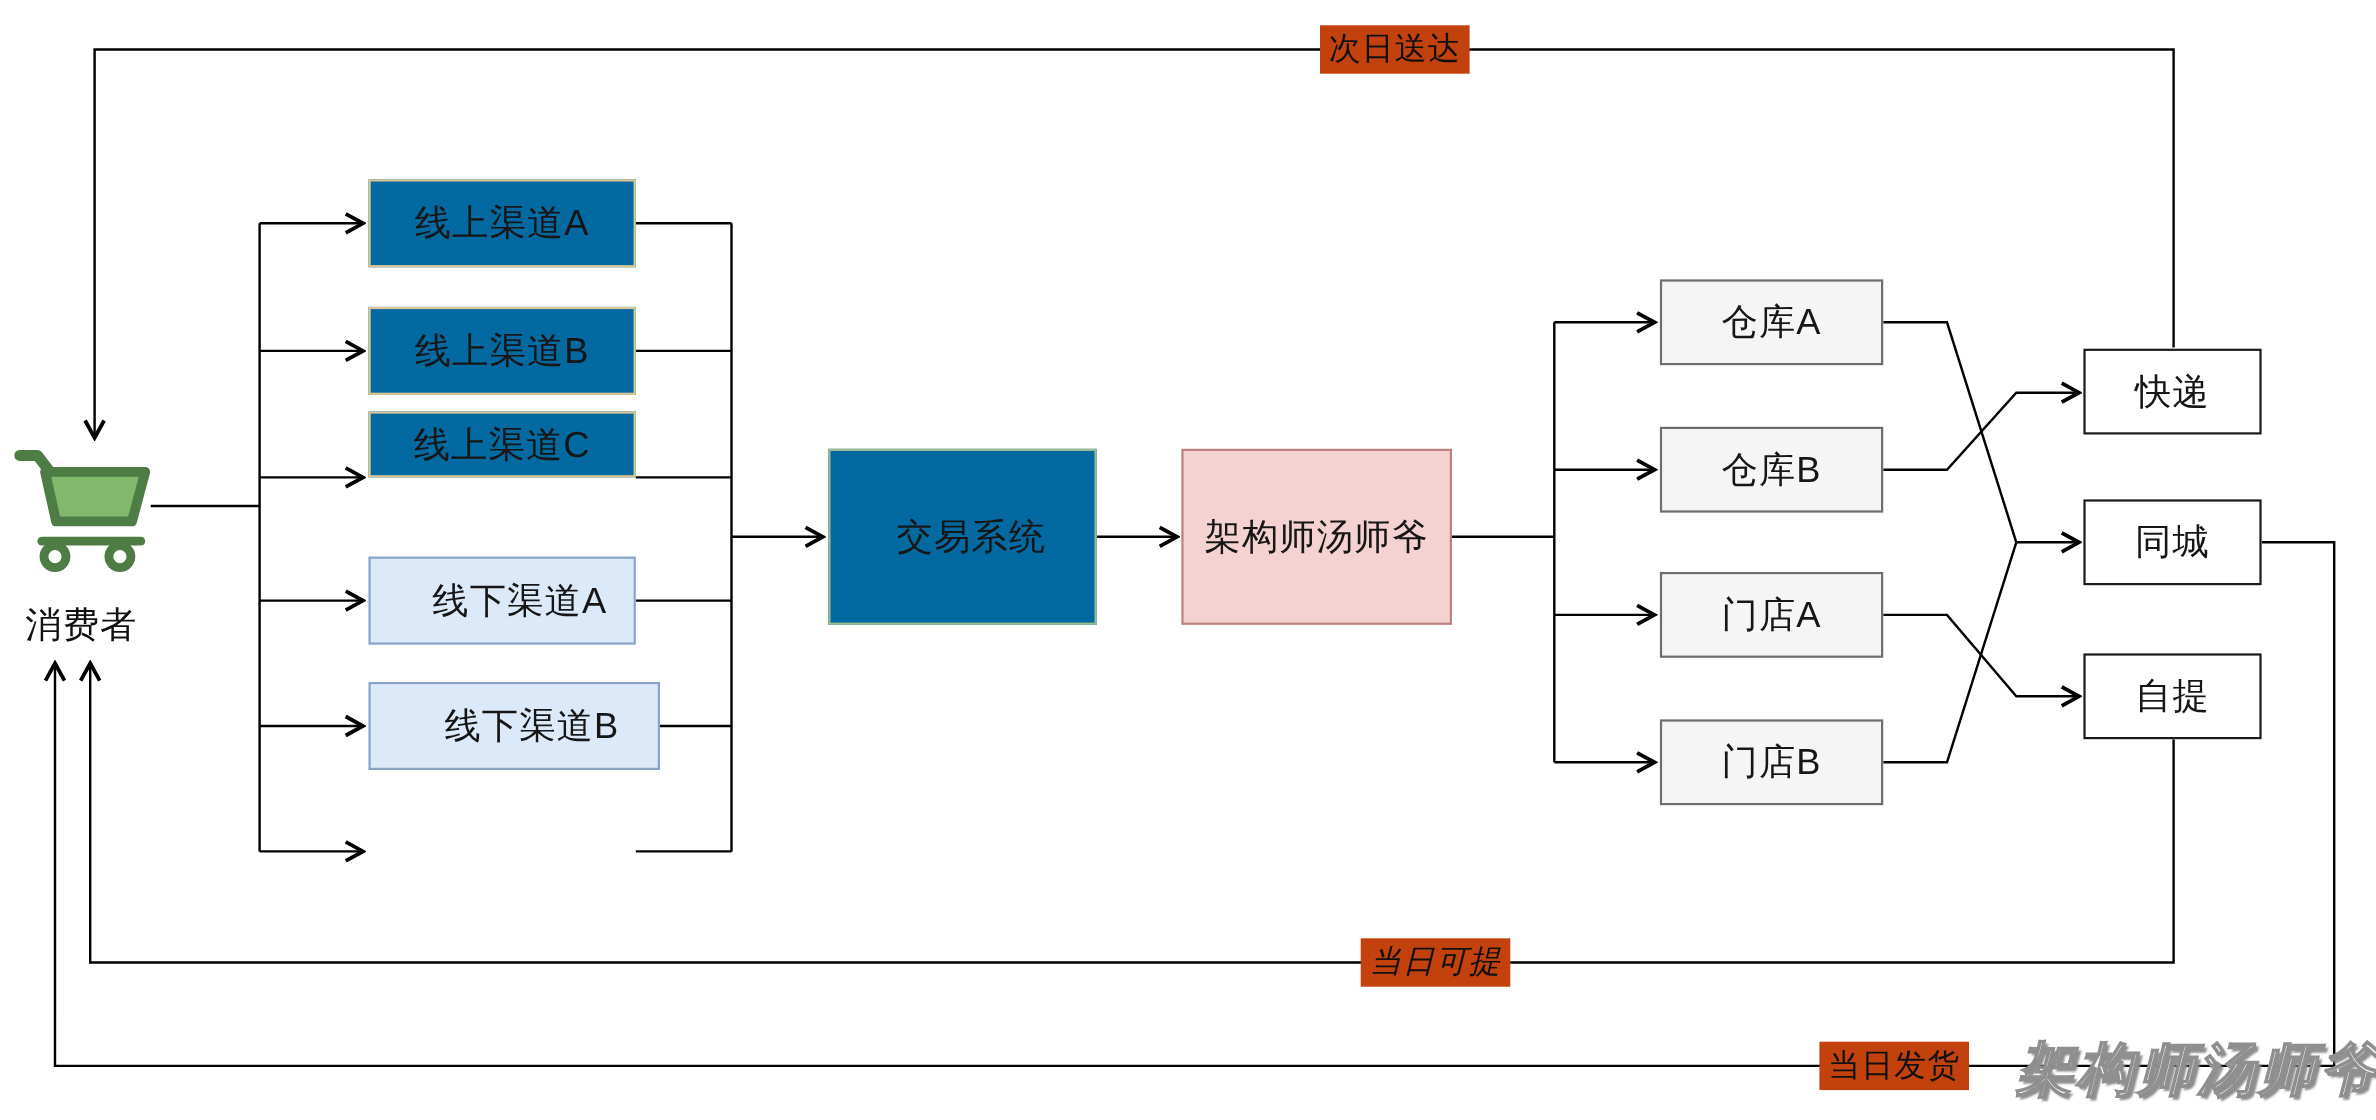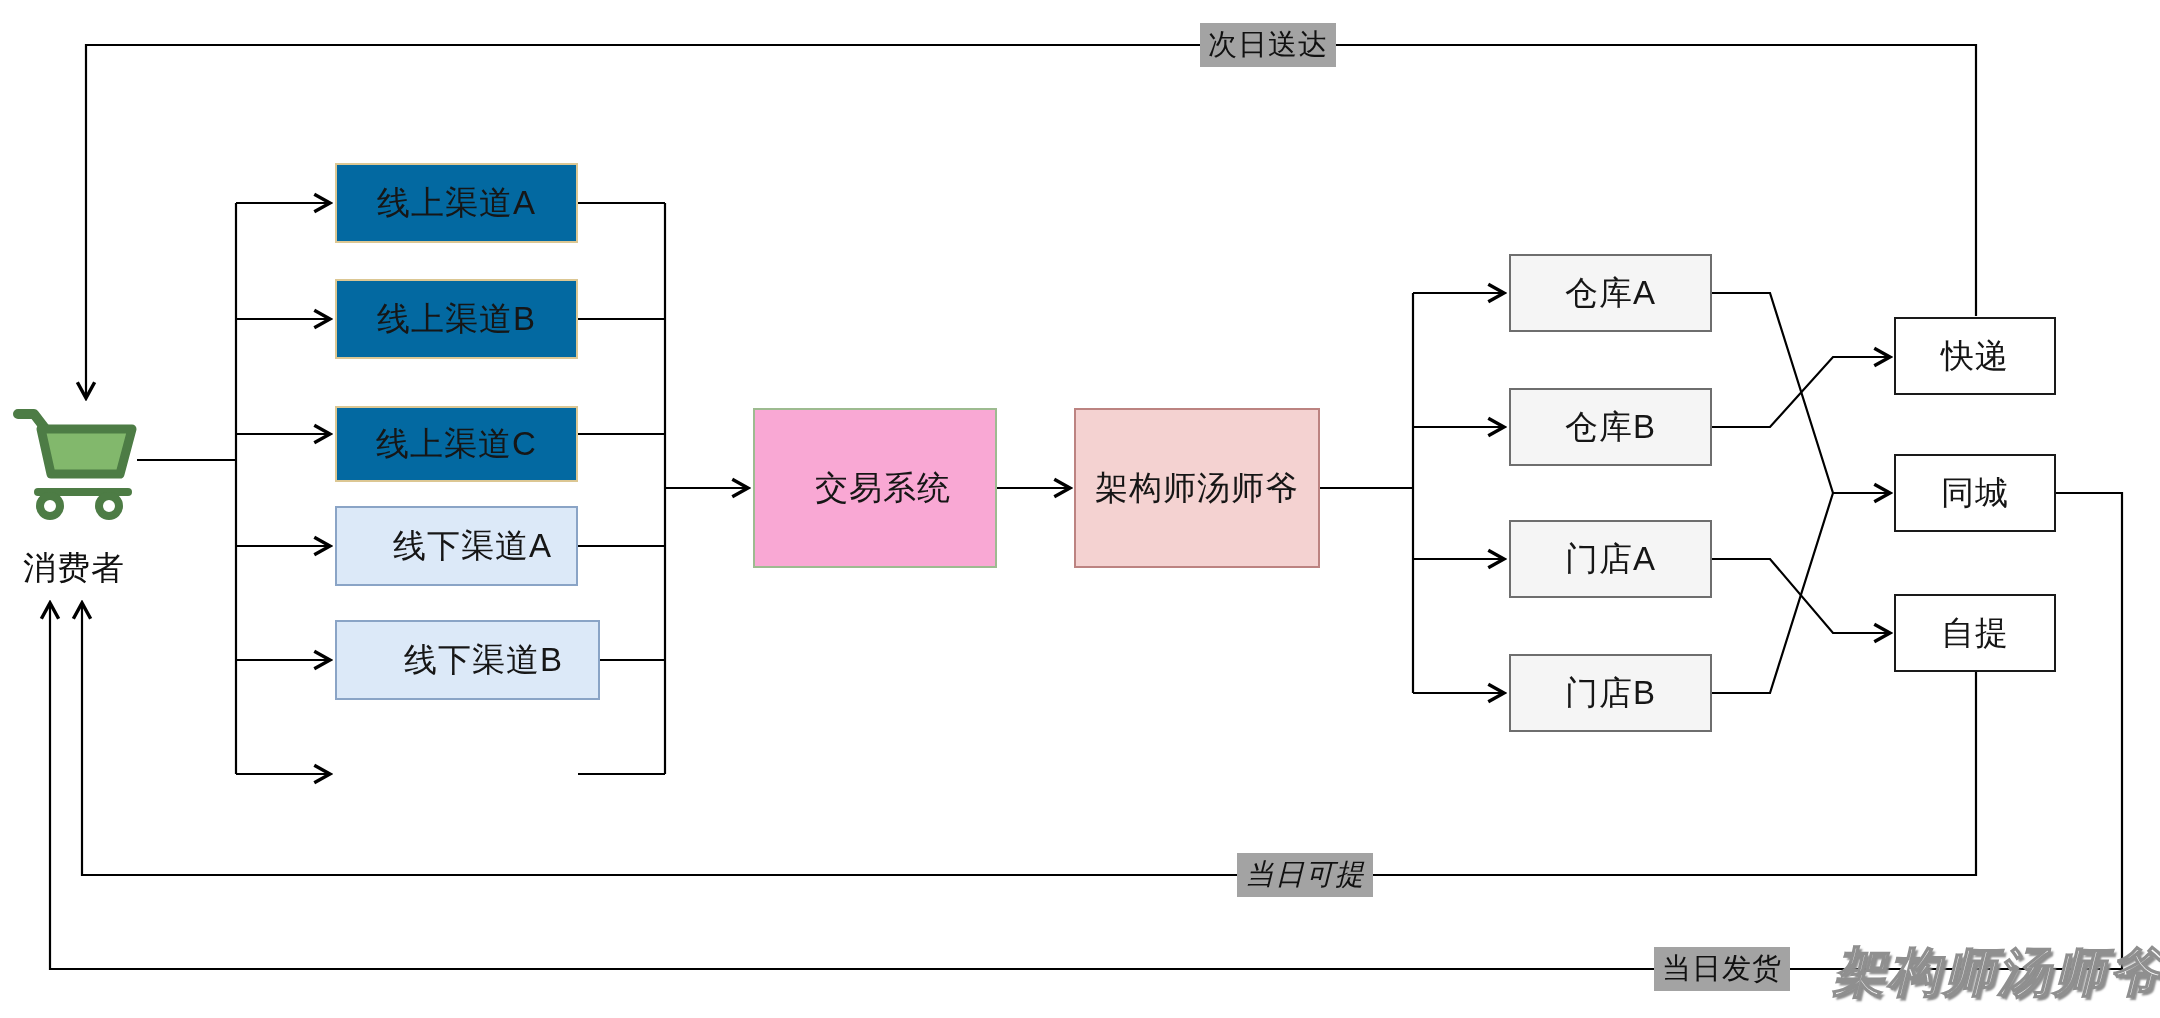--- a/index.html
+++ b/index.html
@@ -15,28 +15,28 @@
     position:absolute;
     box-sizing:border-box;
     display:flex;align-items:center;justify-content:center;
     font-size:33px;color:#161616;
     border:2px solid #000;
     z-index:2;
     letter-spacing:1px;
   }
   .box.yellow{background:#0369a1;border-color:#DCC793;}
   .box.blue{background:#DCE9F8;border-color:#8AA4C6;padding-left:32px;}
-  .box.green{background:#f9a8d4;border-color:#9DBB90;padding-left:16px;}
+  .box.green{background:#0369a1;border-color:#9DBB90;padding-left:16px;}
   .box.red{background:#F4D2D1;border-color:#BC8381;}
   .box.gray{background:#F5F5F5;border-color:#6E6E6E;}
   .box.white{background:#FFFFFF;border-color:#1A1A1A;}
   .line-label{
     position:absolute;z-index:3;
     transform:translate(-50%,-50%);
-    background:#a3a3a3;
+    background:#c2410c;
     padding:2px 8px;
     font-size:29px;color:#111;
     white-space:nowrap;
     letter-spacing:1px;
   }
   .consumer-label{
     position:absolute;z-index:3;
     transform:translateX(-50%);
     font-size:33px;color:#111;
     white-space:nowrap;
@@ -113,21 +113,21 @@
     <path d="M8 14 L24 14 L37 31" stroke="#4D7C45" stroke-width="10" fill="none" stroke-linecap="round" stroke-linejoin="round"></path>
     <path d="M31 29 L122 29 L110 74 L41 74 Z" fill="#82B86C" stroke="#4D7C45" stroke-width="9" stroke-linejoin="round"></path>
     <path d="M28 92 L118 92" stroke="#4D7C45" stroke-width="8" stroke-linecap="round"></path>
     <circle cx="40" cy="106" r="10" fill="#ffffff" stroke="#4D7C45" stroke-width="8"></circle>
     <circle cx="99" cy="106" r="10" fill="#ffffff" stroke="#4D7C45" stroke-width="8"></circle>
   </svg>
   <div class="consumer-label" style="left:74px;top:546px;">消费者</div>
 
   <div class="box yellow" style="left:335px;top:163px;width:243px;height:80px;">线上渠道A</div>
   <div class="box yellow" style="left:335px;top:279px;width:243px;height:80px;">线上渠道B</div>
-  <div class="box yellow" style="left:335px;top:406px;width:243px;height:76px;">线上渠道C</div>
+  <div class="box yellow" style="left:335px;top:374px;width:243px;height:60px;">线上渠道C</div>
   <div class="box blue" style="left:335px;top:506px;width:243px;height:80px;">线下渠道A</div>
   <div class="box blue" style="left:335px;top:620px;width:265px;height:80px;">线下渠道B</div>
 
   <div class="box green" style="left:753px;top:408px;width:244px;height:160px;">交易系统</div>
   <div class="box red" style="left:1074px;top:408px;width:246px;height:160px;">架构师汤师爷</div>
 
   <div class="box gray" style="left:1509px;top:254px;width:203px;height:78px;">仓库A</div>
   <div class="box gray" style="left:1509px;top:388px;width:203px;height:78px;">仓库B</div>
   <div class="box gray" style="left:1509px;top:520px;width:203px;height:78px;">门店A</div>
   <div class="box gray" style="left:1509px;top:654px;width:203px;height:78px;">门店B</div>

